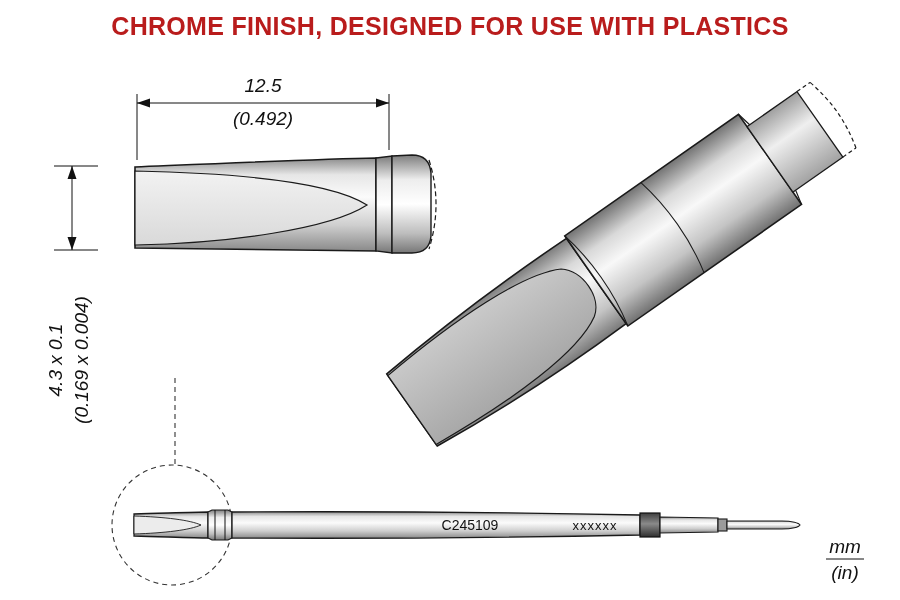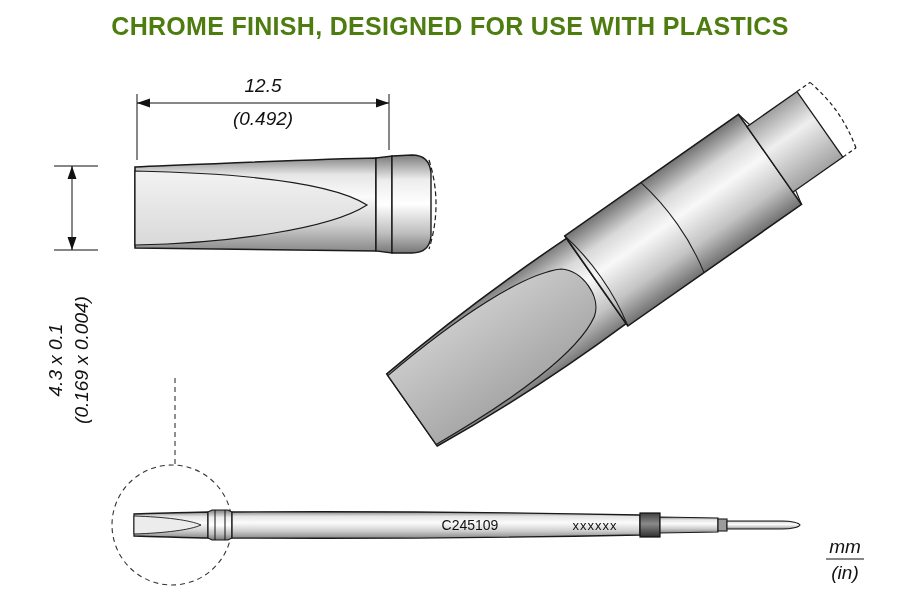--- a/index.html
+++ b/index.html
@@ -1,19 +1,19 @@
 <!DOCTYPE html>
 <html><head>
 <meta charset="utf-8">
 <style>
   html,body{margin:0;padding:0;background:#ffffff;}
   .canvas{position:relative;width:900px;height:600px;background:#ffffff;overflow:hidden;
           font-family:"Liberation Sans",sans-serif;}
   .title{position:absolute;top:12px;left:0;right:0;text-align:center;
-         font-size:25px;font-weight:bold;color:#4d7c0f;letter-spacing:0.3px;}
+         font-size:25px;font-weight:bold;color:#b91c1c;letter-spacing:0.3px;}
   svg{position:absolute;top:0;left:0;}
   .dim-text{font-family:"Liberation Sans",sans-serif;font-style:italic;font-size:19px;fill:#111;}
   .print-text{font-family:"Liberation Sans",sans-serif;font-size:14px;fill:#111;}
   .batch-text{font-family:"Liberation Sans",sans-serif;font-size:13px;fill:#111;letter-spacing:1px;}
   .outline{stroke:#1a1a1a;fill:none;}
   .thin{stroke:#111;stroke-width:1;}
 </style>
 </head>
 <body>
 

